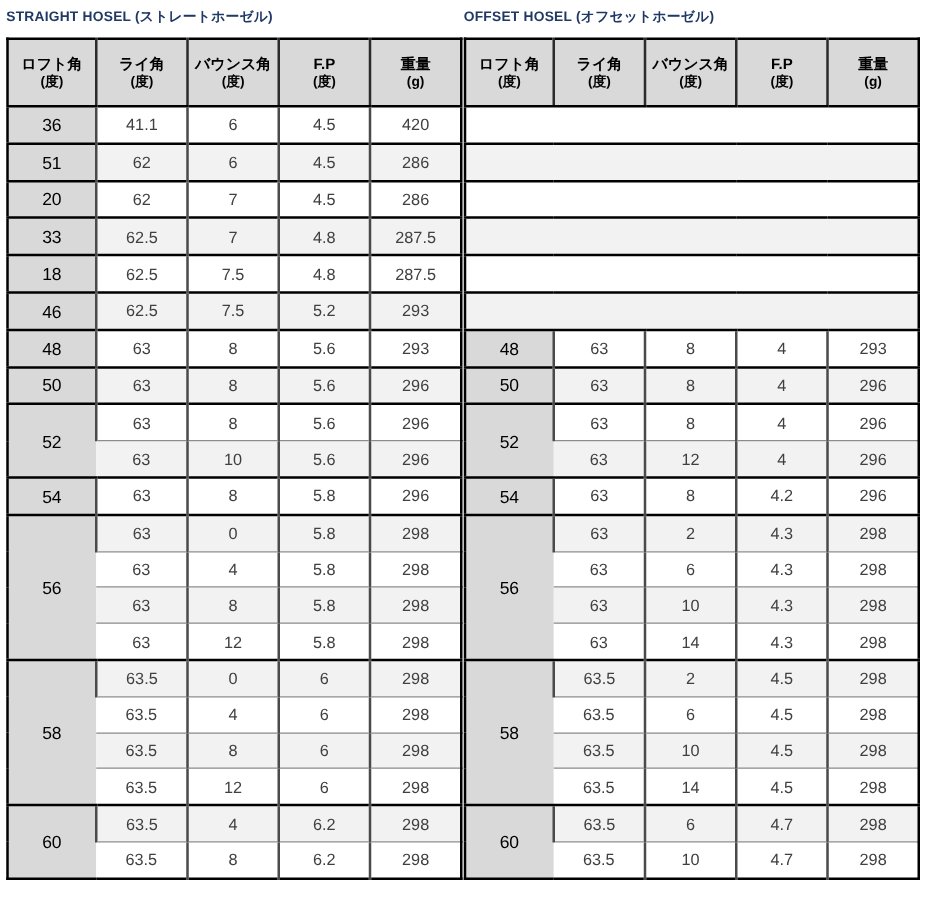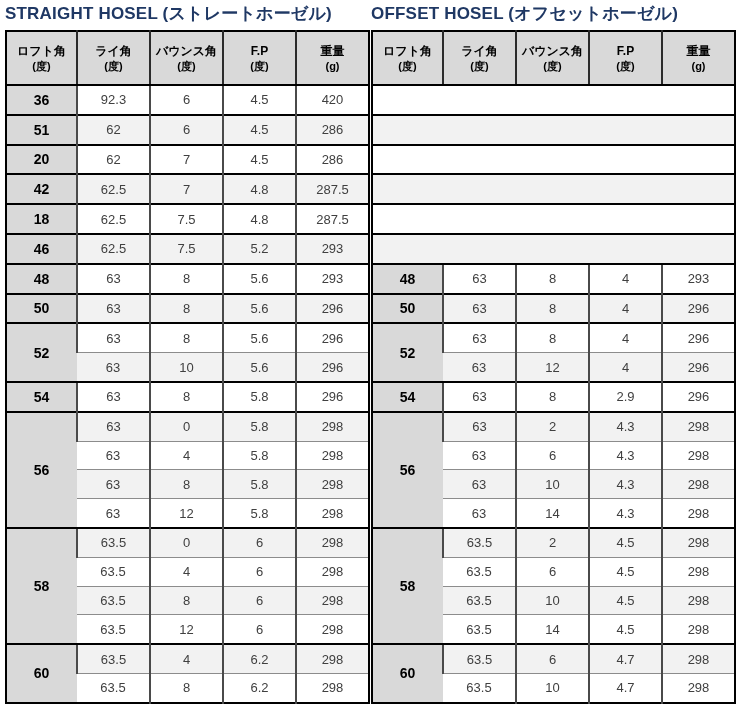--- a/index.html
+++ b/index.html
@@ -4,21 +4,21 @@
 <style>
   html,body{margin:0;padding:0;background:#ffffff;}
   body{width:750px;height:721px;overflow:hidden;
        font-family:"Liberation Sans","DejaVu Sans",sans-serif;}
   .canvas{position:relative;width:750px;height:721px;background:#ffffff;}
 
   .panel{position:absolute;top:3px;width:363px;}
   .panel.left{left:5px;}
   .panel.right{left:371px;}
 
-  .title{height:27px;line-height:22px;font-size:17px;font-weight:bold;
+  .title{height:27px;line-height:22px;font-size:11px;font-weight:bold;
          color:#1f3864;white-space:nowrap;letter-spacing:.2px;}
 
   table{border-collapse:collapse;table-layout:fixed;width:363px;
         border:2px solid #000;}
   col.c0{width:71px;}
   col.c1,col.c2,col.c3,col.c4{width:73px;}
 
   th{background:#d9d9d9;border-bottom:2px solid #000;
      border-left:2px solid #2b2b2b;height:52px;padding:0;
      font-size:12px;font-weight:bold;color:#000;
@@ -30,21 +30,21 @@
   td{height:27.8px;padding:0;text-align:center;vertical-align:middle;
      font-size:13px;color:#404040;border-left:2px solid #4a4a4a;}
   td:first-child{border-left:none;}
 
   tr.stripe1{background:#f2f2f2;}
   tr.stripe0{background:#ffffff;}
 
   tr.gstart td{border-top:2px solid #000;}
   td.sub{border-top:1px solid #8c8c8c;}
 
-  td.loft{background:#d9d9d9;font-weight:bold;color:#000;font-size:14px;}
+  td.loft{background:#d9d9d9;font-weight:normal;color:#000;font-size:14px;}
   td.empty{border-left:none;}
 </style>
 </head>
 <body>
 
 <div class="canvas">
 
   <div class="panel left">
     <div class="title">STRAIGHT HOSEL (ストレートホーゼル)</div>
     <table>
@@ -75,41 +75,41 @@
             </th>
             <th>
               <span class="h-main">重量</span>
               <span class="h-unit">(g)</span>
             </th>
           </tr>
         </thead>
       <tbody>
           <tr class="gstart stripe0">
             <td rowspan="1" class="loft">36</td>
-            <td>92.3</td>
+            <td>41.1</td>
             <td>6</td>
             <td>4.5</td>
             <td>420</td>
           </tr>
           <tr class="gstart stripe1">
             <td rowspan="1" class="loft">51</td>
             <td>62</td>
             <td>6</td>
             <td>4.5</td>
             <td>286</td>
           </tr>
           <tr class="gstart stripe0">
             <td rowspan="1" class="loft">20</td>
             <td>62</td>
             <td>7</td>
             <td>4.5</td>
             <td>286</td>
           </tr>
           <tr class="gstart stripe1">
-            <td rowspan="1" class="loft">42</td>
+            <td rowspan="1" class="loft">33</td>
             <td>62.5</td>
             <td>7</td>
             <td>4.8</td>
             <td>287.5</td>
           </tr>
           <tr class="gstart stripe0">
             <td rowspan="1" class="loft">18</td>
             <td>62.5</td>
             <td>7.5</td>
             <td>4.8</td>
@@ -300,21 +300,21 @@
           <tr class="gsub stripe1">
             <td class="sub">63</td>
             <td class="sub">12</td>
             <td class="sub">4</td>
             <td class="sub">296</td>
           </tr>
           <tr class="gstart stripe0">
             <td rowspan="1" class="loft">54</td>
             <td>63</td>
             <td>8</td>
-            <td>2.9</td>
+            <td>4.2</td>
             <td>296</td>
           </tr>
           <tr class="gstart stripe1">
             <td rowspan="4" class="loft">56</td>
             <td>63</td>
             <td>2</td>
             <td>4.3</td>
             <td>298</td>
           </tr>
           <tr class="gsub stripe0">

